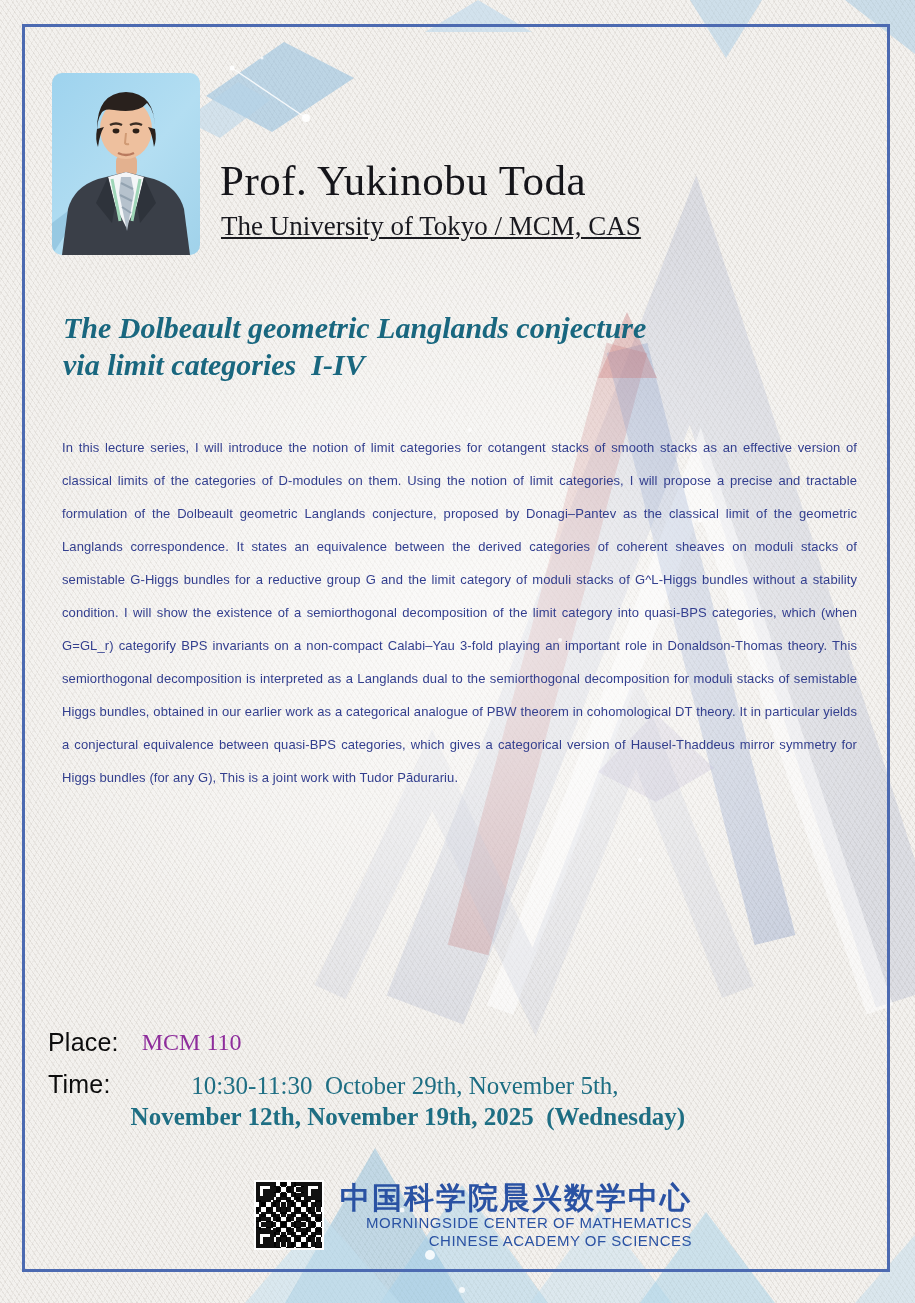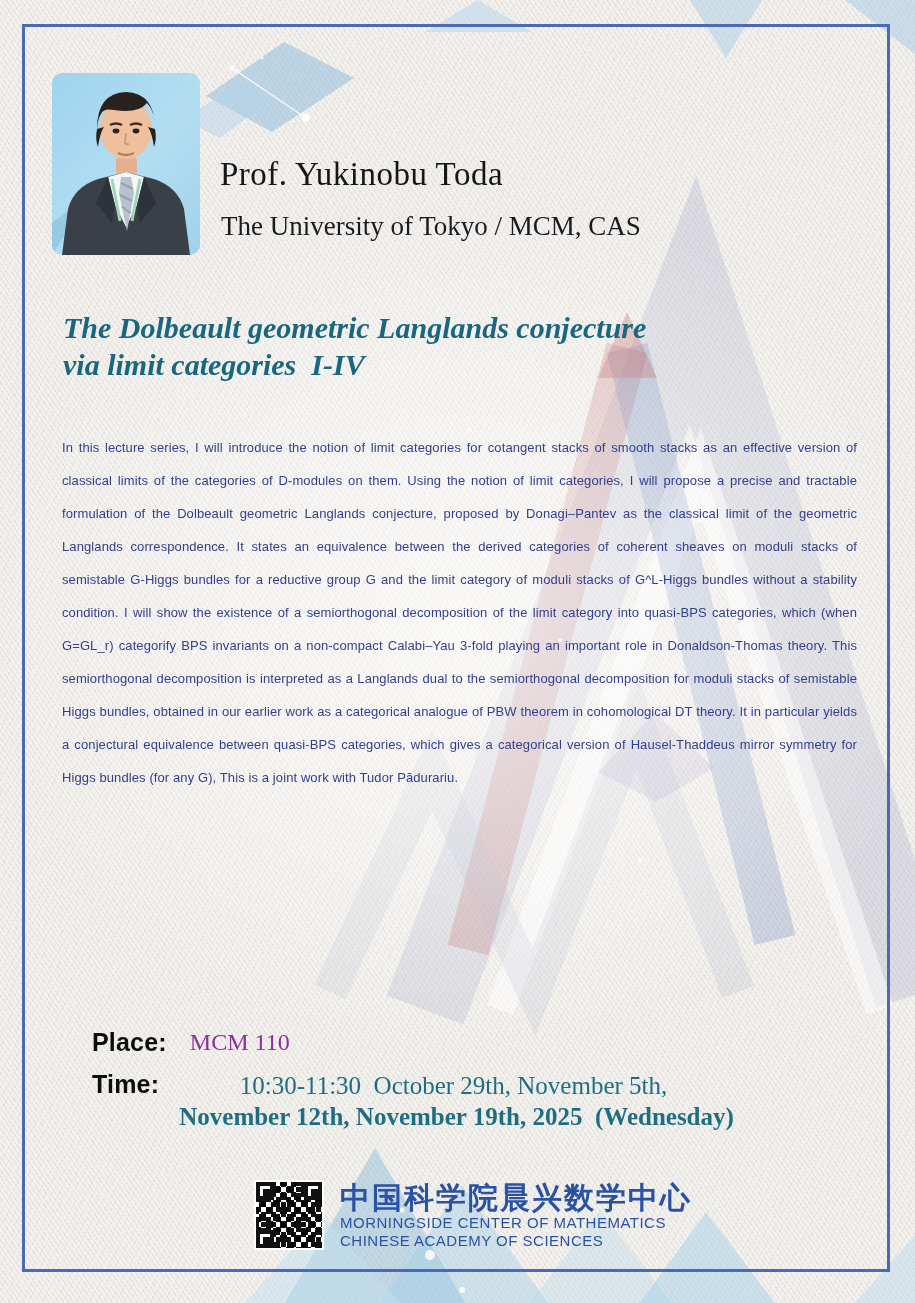--- a/index.html
+++ b/index.html
@@ -24,26 +24,26 @@
     border:3px solid #4c6ab1;
   }
   
   .photo {
     position:absolute; left:52px; top:73px; width:148px; height:182px;
     border-radius:10px; overflow:hidden;
   }
   .speaker-name {
     position:absolute; left:220px; top:156px; width:620px;
     font-family:"Liberation Serif","DejaVu Serif",serif;
-    font-size:33px; color:#15151a; letter-spacing:0.5px;
+    font-size:43px; color:#15151a; letter-spacing:0.5px;
   }
   .speaker-aff {
     position:absolute; left:221px; top:211px; width:620px;
     font-family:"Liberation Serif","DejaVu Serif",serif;
-    font-size:27px; color:#1a1a20;
+    font-size:27px; color:#1a1a20;text-decoration:underline;
   }
   
   .talk-title {
     position:absolute; left:63px; top:309px; width:800px;
     font-family:"Liberation Serif","DejaVu Serif",serif;
     font-style:italic; font-weight:bold;
     font-size:30px; line-height:37px; color:#19677f;
     white-space:pre-wrap;
   }
   
@@ -51,37 +51,37 @@
     position:absolute; left:62px; top:431px; width:795px;
     font-size:13px; line-height:33px; color:#323e8e;
     text-align:justify; letter-spacing:0.1px;
   }
   
   .detail-row { position:absolute; left:48px; white-space:nowrap; }
   .row-place { top:1028px; }
   .row-time  { top:1070px;text-align:center; }
   .detail-label {
     display:inline-block; vertical-align:top;
-    font-size:25px; font-weight:bold; color:#0d0d0d; letter-spacing:0.2px;margin-left:44px;
+    font-size:25px; font-weight:normal; color:#0d0d0d; letter-spacing:0.2px;
   }
   .place-value {
     display:inline-block; vertical-align:top; margin-left:23px;
     font-family:"Liberation Serif","DejaVu Serif",serif;
     font-size:24px; line-height:28px; color:#8e2d9c;
   }
   .time-value {
     display:inline-block; vertical-align:top; margin-left:14px;
     font-family:"Liberation Serif","DejaVu Serif",serif;
     font-size:25px; line-height:31px; color:#1e6e83;
     white-space:pre-wrap;
   }
   .time-line2 { padding-left:6px;font-weight:bold; }
   
   .footer {
-    position:absolute; left:256px; top:1182px; display:flex; align-items:flex-start;
+    position:absolute; left:256px; top:1182px; display:flex; align-items:flex-start;text-align:right;
   }
   .qr {
     position:relative; width:66px; height:66px; background:#fff; flex:0 0 auto;
     background-image:
       repeating-conic-gradient(#111 0 25%, #fff 0 50%),
       repeating-conic-gradient(#fff 0 25%, #111 0 50%);
     background-size:10px 10px, 14px 14px;
     background-position:0 0, 3px 4px;
     background-blend-mode:multiply;
     outline:2px solid #fff;

